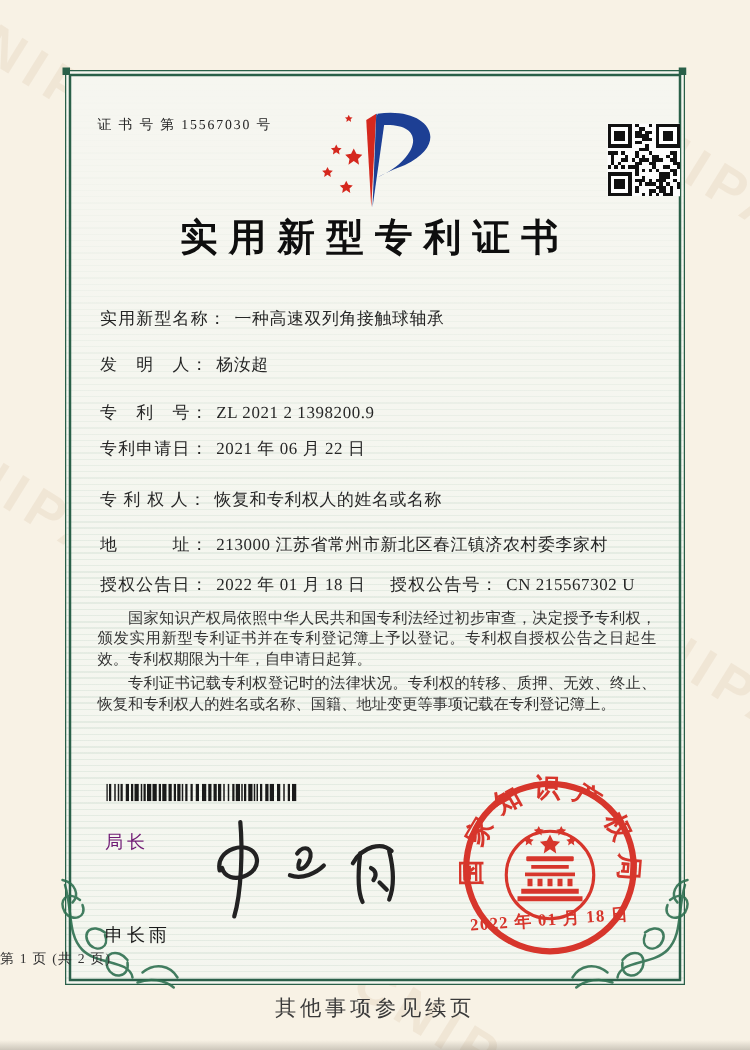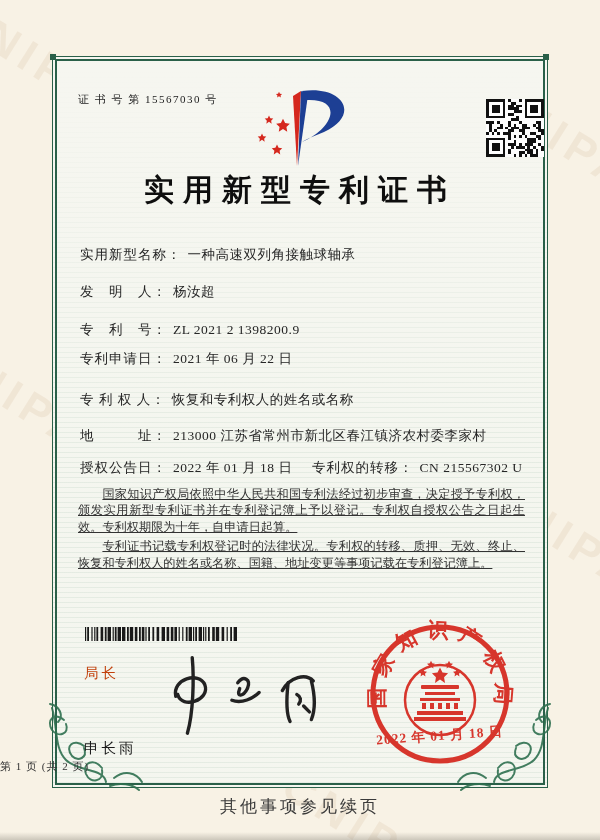--- a/index.html
+++ b/index.html
@@ -29,26 +29,26 @@
   .title{left:0;right:0;top:170px;text-align:center;font-size:30px;font-weight:bold;
          letter-spacing:9px;color:#0e0e0e;}
 
   .row{position:absolute;left:80px;right:56px;font-size:13.5px;color:#262626;white-space:nowrap;}
   .row .lbl{letter-spacing:1px;}
   .row .val{margin-left:6px;letter-spacing:.5px;margin-top:12px;}
   .row .pair2{position:absolute;left:232px;top:0;}
 
   .paras{left:78px;top:486px;width:447px;font-size:12.2px;line-height:16.4px;
          color:#333;text-align:justify;}
-  .paras p{margin:0;text-indent:2em;text-decoration:underline;}
+  .paras p{margin:0;text-indent:2em;}
   .paras p + p{margin-top:3px;}
 
   .barcode{left:85px;top:627px;width:156px;height:14px;}
   .bureau-title{left:84px;top:664px;font-family:"Liberation Sans","DejaVu Sans",sans-serif;
-         font-size:14.5px;font-weight:500;letter-spacing:3px;color:#c2410c;}
+         font-size:14.5px;font-weight:500;letter-spacing:3px;color:#701a75;}
   .bureau-name{left:84px;top:691px;font-family:"Liberation Sans","DejaVu Sans",sans-serif;
          font-size:14.5px;font-weight:500;letter-spacing:3px;color:#1a1a1a;margin-top:48px;}
   .sig{left:148px;top:646px;}
   .seal{left:364px;top:618px;opacity:.93;}
   .sealring{font-size:21px;font-weight:bold;letter-spacing:9px;fill:#d5281e;
             font-family:"Liberation Serif",serif;}
   .sealdate{font-size:13.5px;font-weight:bold;letter-spacing:1px;fill:#d5281e;
             font-family:"Liberation Serif",serif;}
 
   .page-info{left:0;right:0;top:759px;text-align:left;font-size:11px;
@@ -261,21 +261,21 @@
   </div>
   <div class="row" style="top:391px">
     <span class="lbl">专 利 权 人：</span><span class="val">恢复和专利权人的姓名或名称</span>
   </div>
   <div class="row" style="top:427px">
     <span class="lbl">地　　　址：</span><span class="val">213000 江苏省常州市新北区春江镇济农村委李家村</span>
   </div>
   <div class="row" style="top:459px">
     <span class="lbl">授权公告日：</span><span class="val">2022 年 01 月 18 日</span>
     <span class="pair2">
-      <span class="lbl">专利权的转移：</span><span class="val">CN 215567302 U</span>
+      <span class="lbl">授权公告号：</span><span class="val">CN 215567302 U</span>
     </span>
   </div>
 
   <div class="abs paras">
     <p>国家知识产权局依照中华人民共和国专利法经过初步审查，决定授予专利权，颁发实用新型专利证书并在专利登记簿上予以登记。专利权自授权公告之日起生效。专利权期限为十年，自申请日起算。</p>
     <p>专利证书记载专利权登记时的法律状况。专利权的转移、质押、无效、终止、恢复和专利权人的姓名或名称、国籍、地址变更等事项记载在专利登记簿上。</p>
   </div>
 
   <svg id="barcode-svg" class="abs barcode" viewBox="0 0 156 14" preserveAspectRatio="none">
       <rect x="0" y="0" width="1.2" height="14" fill="#1a1a1a"></rect>

